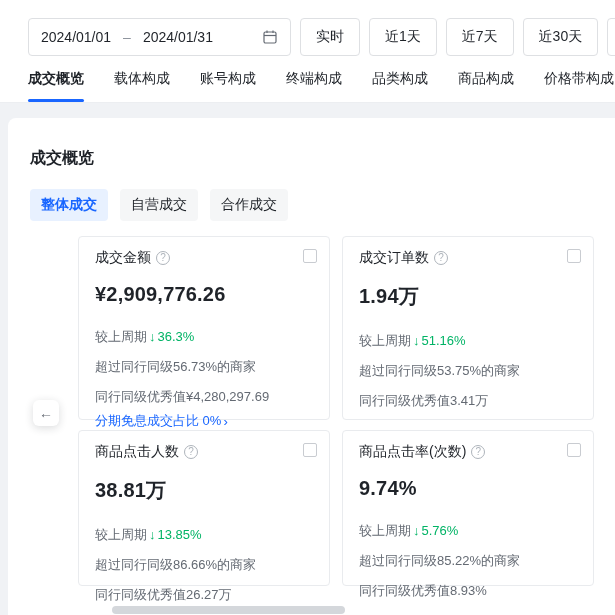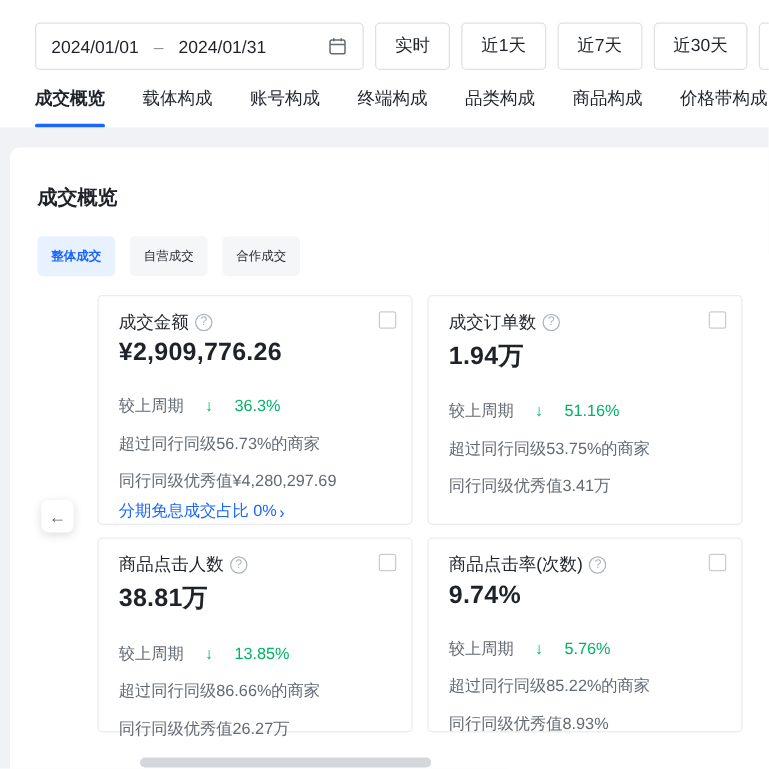--- a/index.html
+++ b/index.html
@@ -65,21 +65,21 @@
   .panel{
     position:absolute;left:8px;top:15px;width:632px;height:600px;
     background:#fff;border-radius:8px;
     padding:30px 0 0 22px;
   }
   .panel-title{font-size:16px;font-weight:700;margin-bottom:20px;}
 
   .subtabs{display:flex;gap:12px;margin-bottom:15px;}
   .subtab{
     height:32px;padding:0 11px;border-radius:4px;border:none;
-    display:flex;align-items:center;font-size:10px;
+    display:flex;align-items:center;font-size:14px;
     background:#f5f6f7;color:var(--text-primary);
     font-family:inherit;cursor:pointer;
   }
   .subtab.active{background:#e8f1ff;color:var(--accent-blue);font-weight:700;}
 
   
   .cards-grid{margin-left:48px;display:flex;flex-direction:column;gap:10px;}
   .cards-row{display:flex;gap:12px;}
   .card{
     position:relative;width:252px;
@@ -91,23 +91,23 @@
   .card-title-row{display:flex;align-items:center;gap:5px;font-size:14px;}
   .help-icon{
     width:14px;height:14px;border:1px solid #aeb4bb;border-radius:50%;
     color:#aeb4bb;font-size:10px;line-height:12px;text-align:center;
     display:inline-block;cursor:pointer;
   }
   .checkbox{
     position:absolute;top:12px;right:12px;width:14px;height:14px;
     border:1px solid #c9ccd1;border-radius:2px;background:#fff;cursor:pointer;
   }
-  .metric-value{font-size:20px;font-weight:700;margin-top:4px;letter-spacing:.2px;}
+  .metric-value{font-size:20px;font-weight:700;margin-top:16px;letter-spacing:.2px;}
   .card-meta{margin-top:22px;font-size:13px;color:var(--text-secondary);line-height:18px;}
-  .change-row{display:flex;align-items:center;gap:17px;}
+  .change-row{display:flex;align-items:center;gap:2px;}
   .green{color:var(--positive-green);}
   .peer-line{margin-top:12px;}
   .card-link{
     margin-top:6px;font-size:13px;color:var(--accent-blue);
     display:flex;align-items:center;gap:2px;cursor:pointer;
   }
   .chevron{font-size:13px;line-height:13px;}
 
   
   .back-btn{

